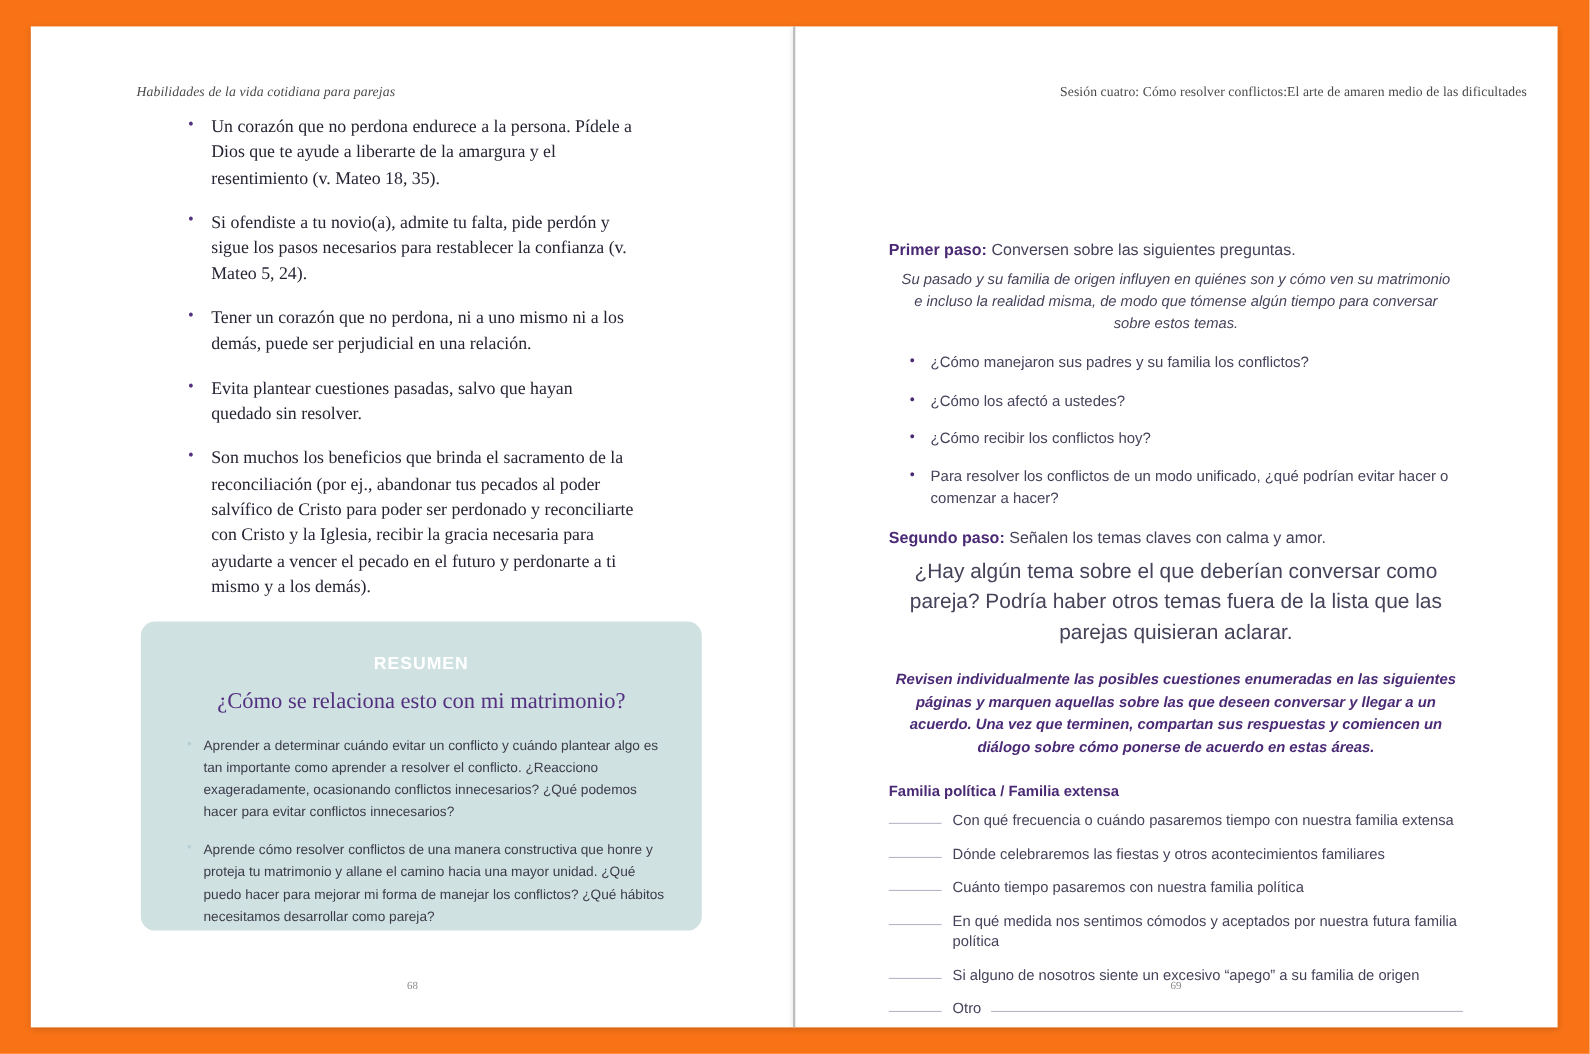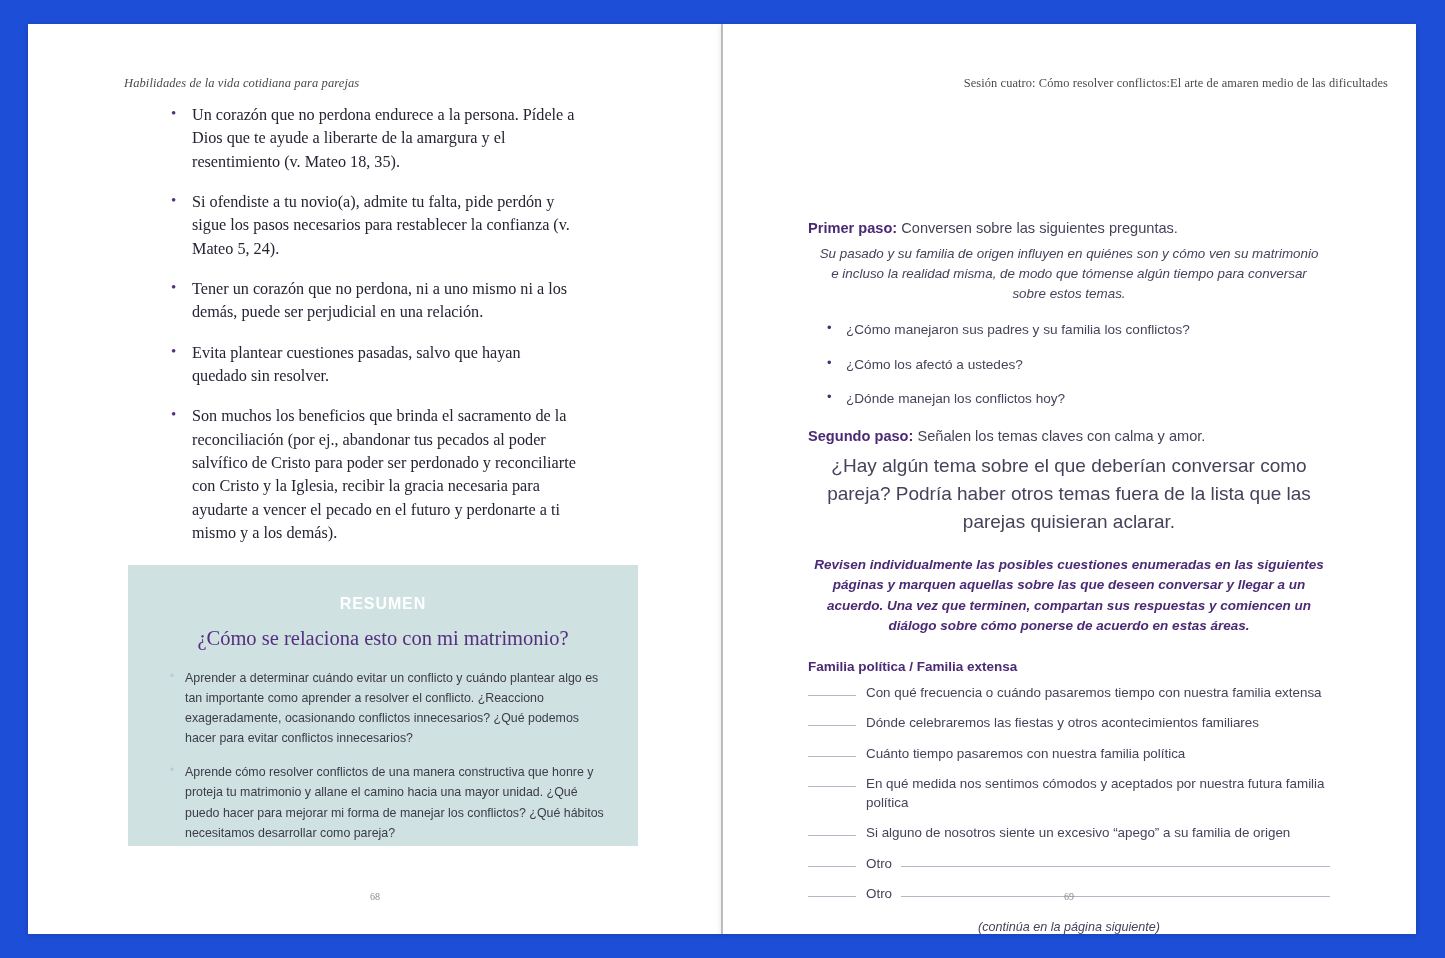--- a/index.html
+++ b/index.html
@@ -11,21 +11,21 @@
     width: 1445px;
     height: 958px;
     font-family: "Liberation Sans", sans-serif;
     overflow: hidden;
   }
 
   .spread {
     position: relative;
     width: 1445px;
     height: 958px;
-    background: #1d4ed8;
+    background: #f97316;
   }
 
   
   .page {
     position: absolute;
     top: 24px;
     height: 910px;
     background: #ffffff;
     box-shadow: 0 1px 6px rgba(0,0,0,0.18);
     overflow: hidden;
@@ -94,20 +94,21 @@
 
   
   .resumen-box {
     position: absolute;
     left: 100px;
     top: 541px;
     width: 510px;
     height: 281px;
     background: #cfe1e1;
     padding: 0;
+    border-radius: 13px;
   }
   .resumen-title {
     text-align: center;
     margin-top: 30px;
     font-size: 16px;
     font-weight: bold;
     color: #ffffff;
     letter-spacing: .9px;
   }
   .resumen-heading {
@@ -316,21 +317,22 @@
 
       <div class="step-line">
         <span class="step-label">Primer paso:</span><span> Conversen sobre las siguientes preguntas.</span>
       </div>
 
       <div class="intro-italic">Su pasado y su familia de origen influyen en quiénes son y cómo ven su matrimonio e incluso la realidad misma, de modo que tómense algún tiempo para conversar sobre estos temas.</div>
 
       <div class="q-list">
         <div class="q-item">¿Cómo manejaron sus padres y su familia los conflictos?</div>
         <div class="q-item">¿Cómo los afectó a ustedes?</div>
-        <div class="q-item">¿Dónde manejan los conflictos hoy?</div>
+        <div class="q-item">¿Cómo recibir los conflictos hoy?</div>
+        <div class="q-item">Para resolver los conflictos de un modo unificado, ¿qué podrían evitar hacer o comenzar a hacer?</div>
       </div>
 
       <div class="step2-wrap">
         <div class="step-line">
           <span class="step-label">Segundo paso:</span><span> Señalen los temas claves con calma y amor.</span>
         </div>
 
         <div class="plain-center">¿Hay algún tema sobre el que deberían conversar como pareja? Podría haber otros temas fuera de la lista que las parejas quisieran aclarar.</div>
 
         <div class="bold-italic-center">Revisen individualmente las posibles cuestiones enumeradas en las siguientes páginas y marquen aquellas sobre las que deseen conversar y llegar a un acuerdo. Una vez que terminen, compartan sus respuestas y comiencen un diálogo sobre cómo ponerse de acuerdo en estas áreas.</div>

